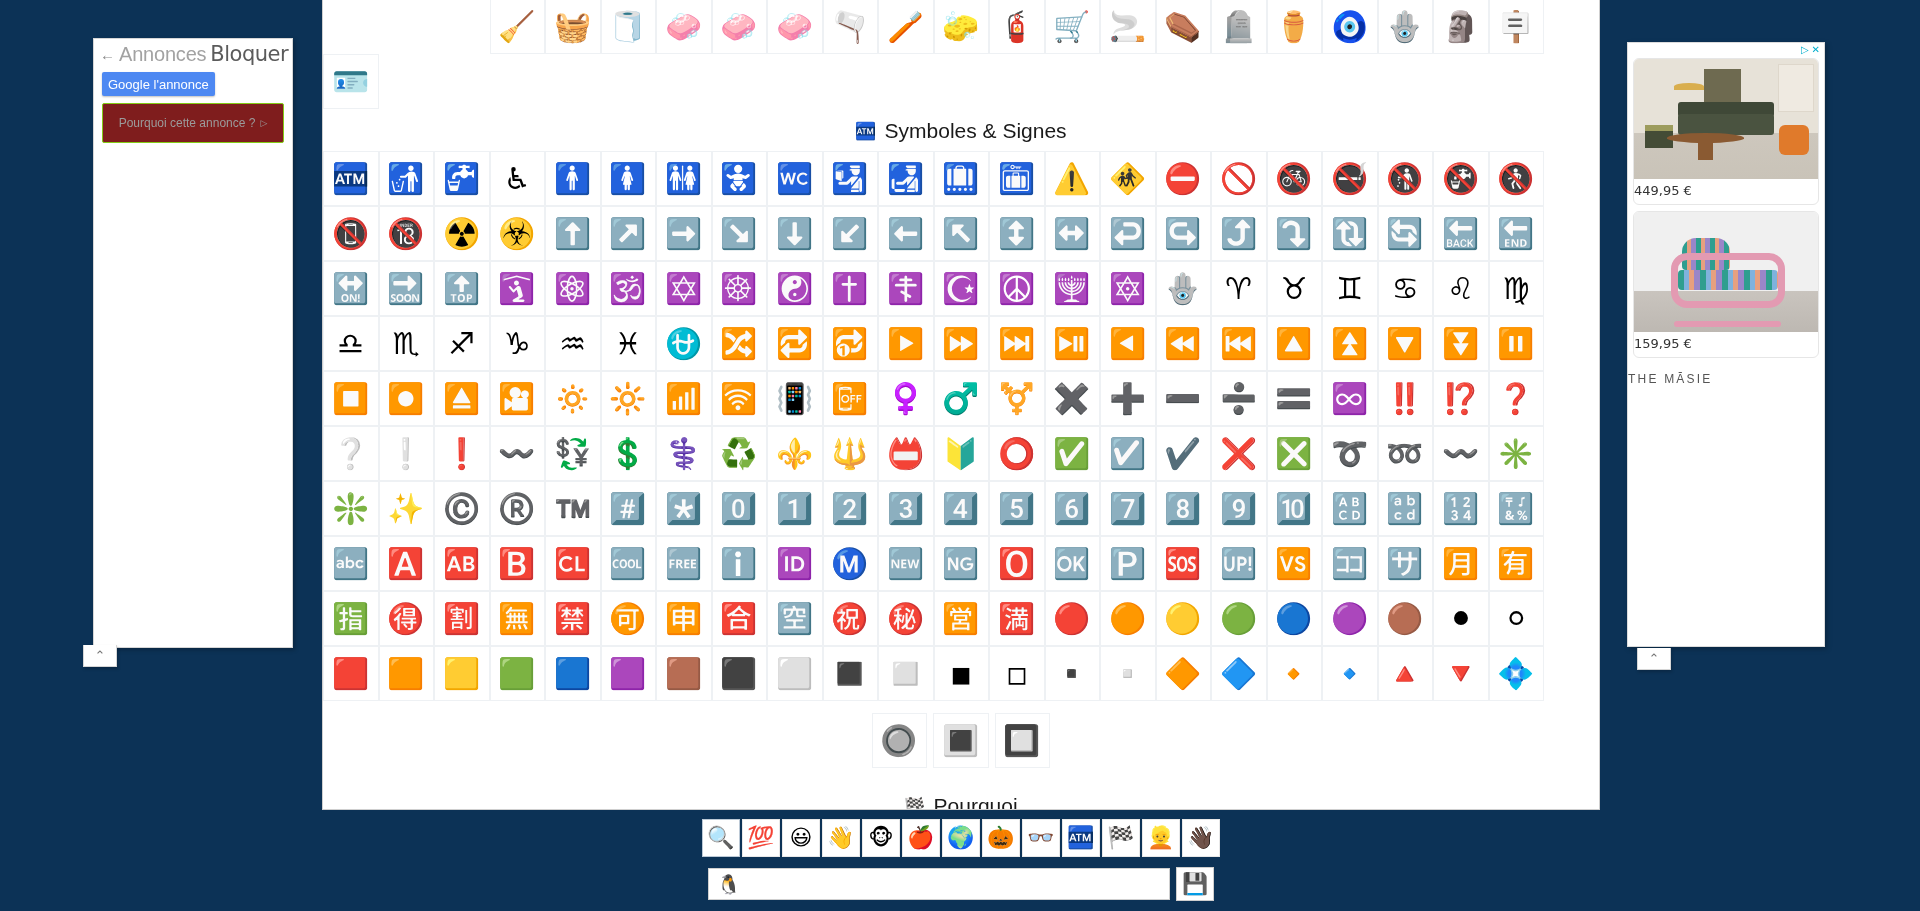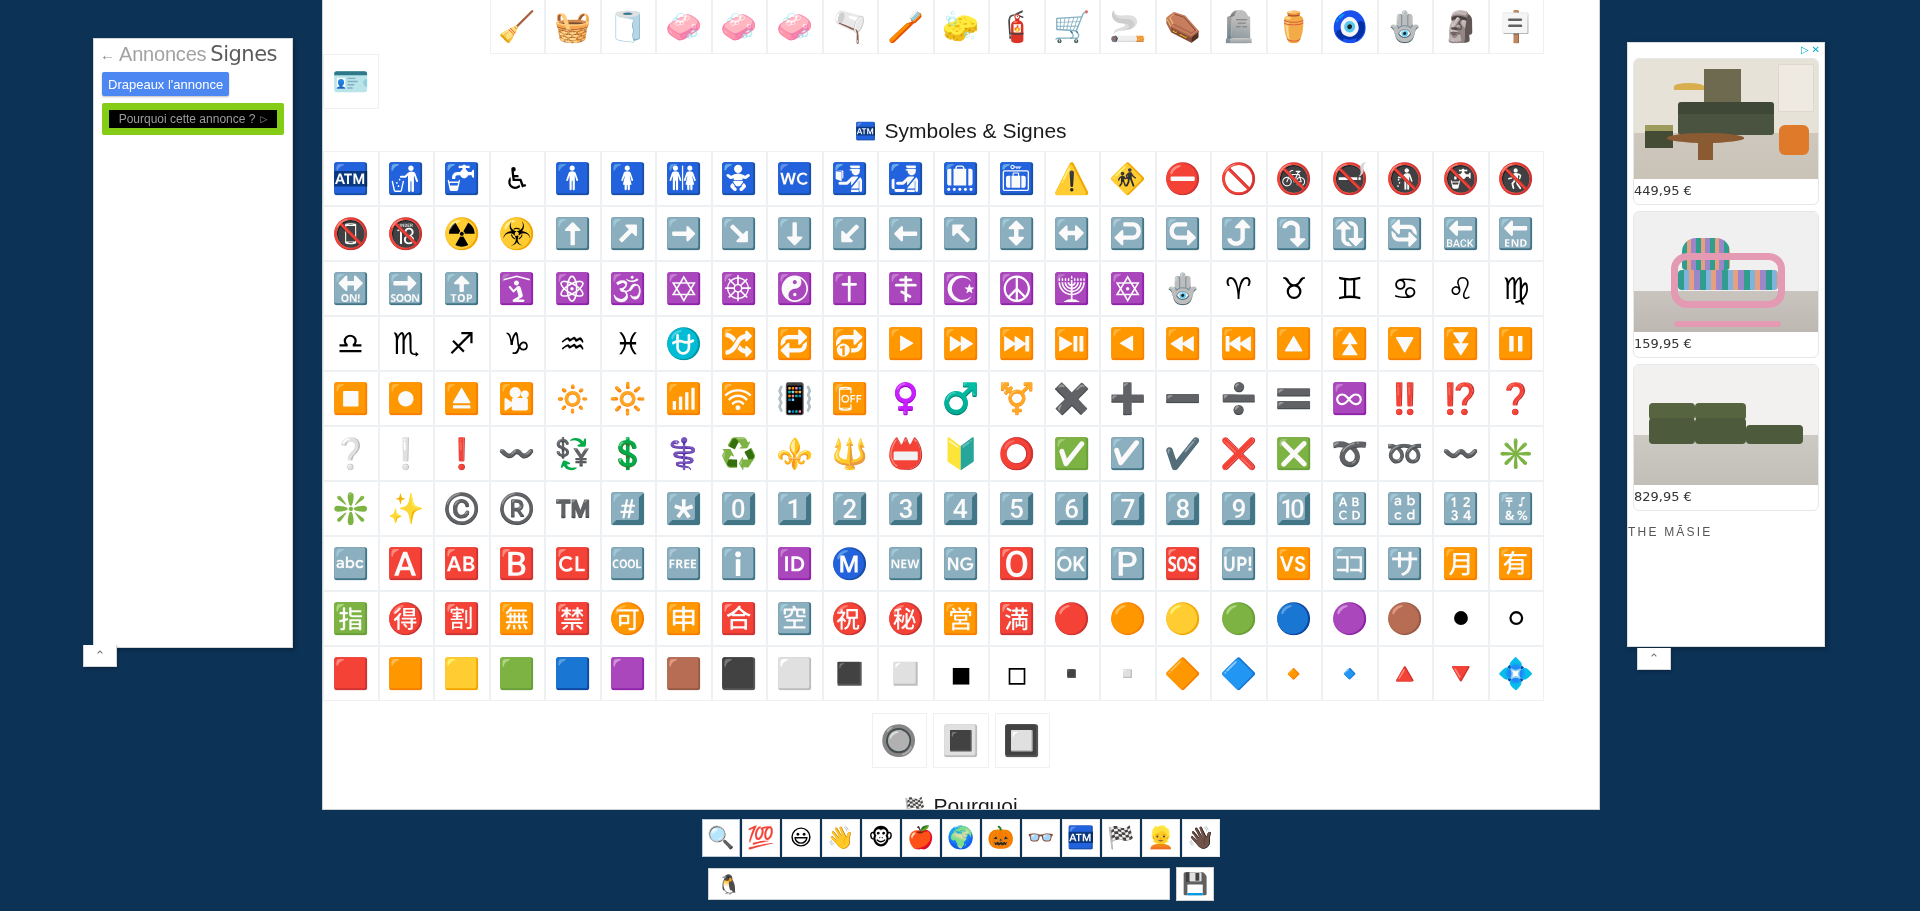--- a/index.html
+++ b/index.html
@@ -50,23 +50,23 @@
     cursor: pointer;
     font-family: "Liberation Sans", sans-serif;
     box-shadow: 0 1px 2px rgba(0,0,0,0.25);
   }
   .ad-why-btn {
     display: flex;
     align-items: center;
     justify-content: center;
     gap: 5px;
     margin: 7px 8px 0 8px;
-    height: 32px;
-    background: #000000;
-    border: 7px solid #84cc16;
+    height: 40px;
+    background: #7f1d1d;
+    border: 1px solid #84cc16;
     color: #9b9b9b;
     font-size: 12px;
     cursor: pointer;
     border-radius: 2px;
   }
   .ad-why-play { color: #9b9b9b; font-size: 9px; }
   .ad-left-body { background:#fff; height: 470px; }
   .ad-chevron-box {
     position: absolute;
     left: 83px; top: 645px;
@@ -246,23 +246,23 @@
 </style>
 </head>
 <body>
 
 <div id="root">
 
   <div class="ad-left">
     <div class="ad-left-head">
       <span class="ad-back-arrow">←</span>
       <span class="ad-annonces">Annonces</span>
-      <span class="ad-google">Signes</span>
-    </div>
-    <button class="ad-block-btn">Drapeaux l'annonce</button>
+      <span class="ad-google">Bloquer</span>
+    </div>
+    <button class="ad-block-btn">Google l'annonce</button>
     <div class="ad-why-btn">
       <span>Pourquoi cette annonce ?</span>
       <span class="ad-why-play">▷</span>
     </div>
     <div class="ad-left-body"></div>
   </div>
   <div class="ad-chevron-box">
     <span>⌃</span>
   </div>
 
@@ -291,30 +291,20 @@
     <div class="ad-card">
       <div class="ad-img scene2">
         <div class="chback"></div>
           <div class="chairframe"></div>
           <div class="seat"></div>
           <div class="leg"></div>
       </div>
       <div class="ad-price">159,95 €</div>
     </div>
 
-    <div class="ad-card">
-      <div class="ad-img scene3">
-        <div class="mod b1"></div>
-          <div class="mod b2"></div>
-        <div class="mod m1"></div>
-          <div class="mod m2"></div>
-          <div class="mod m3"></div>
-      </div>
-      <div class="ad-price">829,95 €</div>
-    </div>
 
     <div class="ad-brand">THE MĀSIE</div>
   </div>
   <div class="ad-right-chevron">
     <span>⌃</span>
   </div>
 
   <div class="picker">
     <div class="grid" id="top-row">
         <div class="cell blank"></div>

